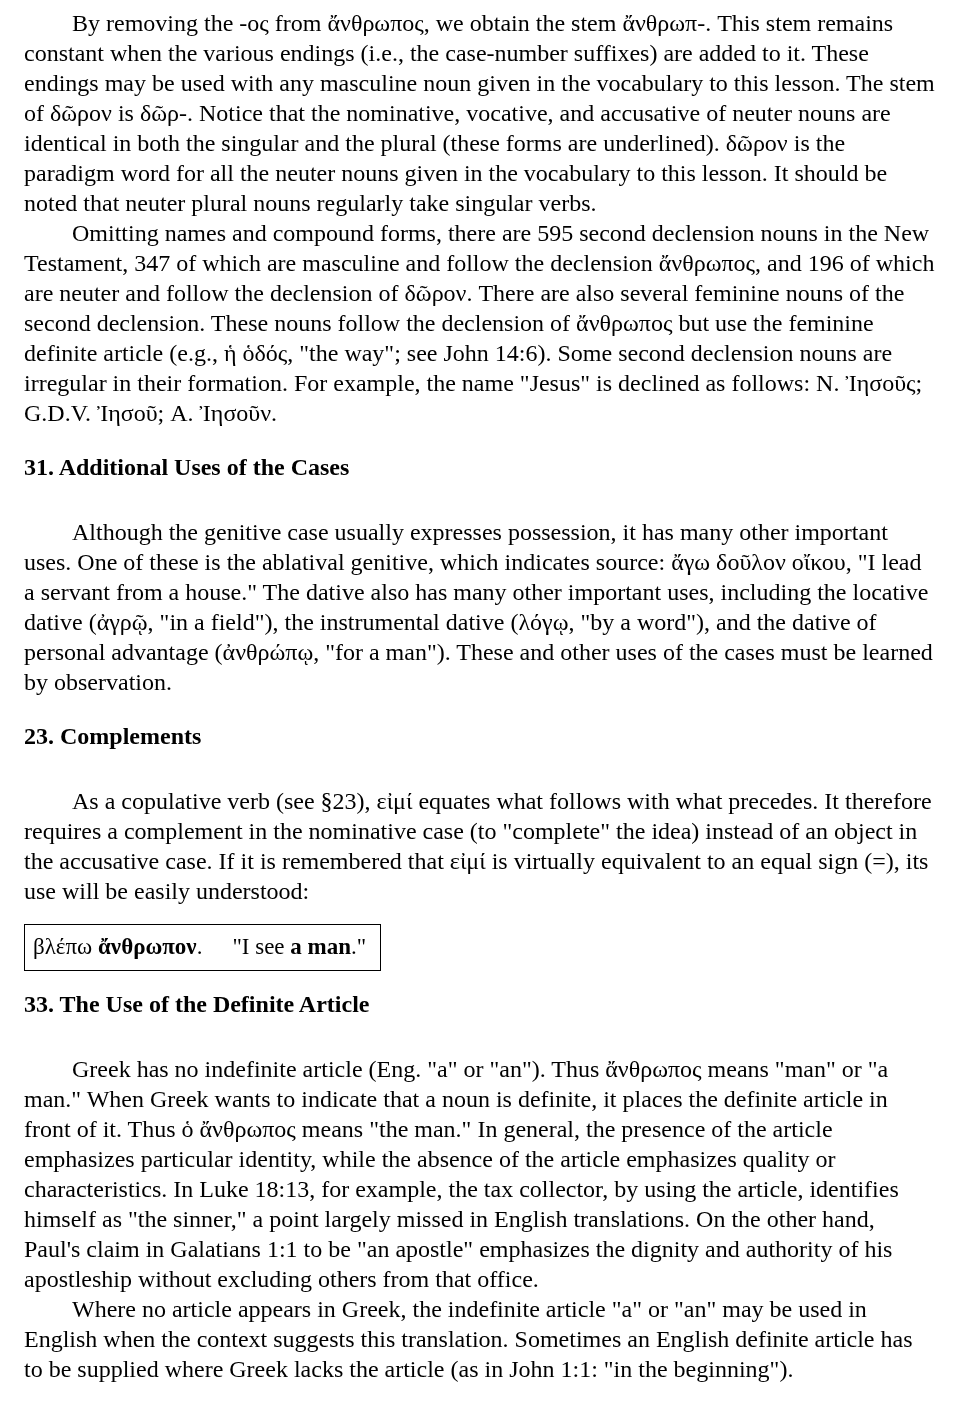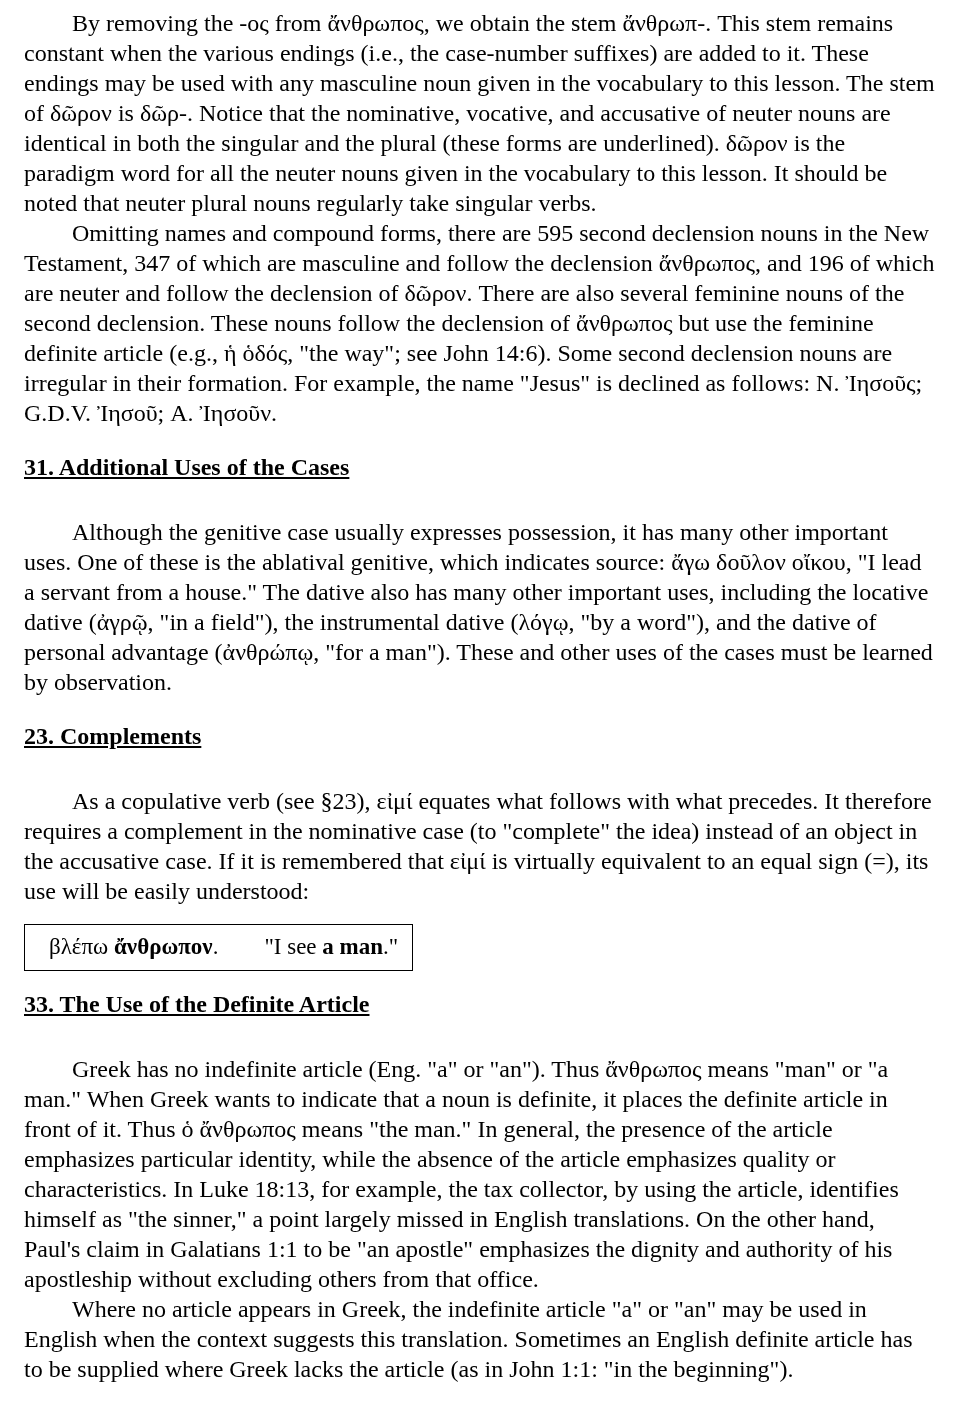--- a/index.html
+++ b/index.html
@@ -22,33 +22,32 @@
   .para {
     text-align: left;
     font-family: Liberation Serif, serif;
   }
   .indent {
     text-indent: 48px;
   }
   .section-heading {
     font-weight: bold;
     margin-top: 24px;
-    text-decoration: underline;
   }
   .body-after-heading {
     text-indent: 48px;
     margin-top: 35px;
   }
   .example-table {
     border: 1.5px solid #000;
     border-collapse: collapse;
     margin: 18px 0 18px 0;
   }
   .example-table td {
-    padding: 8px 14px 8px 24px;
+    padding: 8px 14px 8px 8px;
     font-size: 23px;
     vertical-align: baseline;
   }
   .example-table td.greek {
     padding-right: 22px;
   }
   b {
     font-weight: bold;
   }
 </style>

